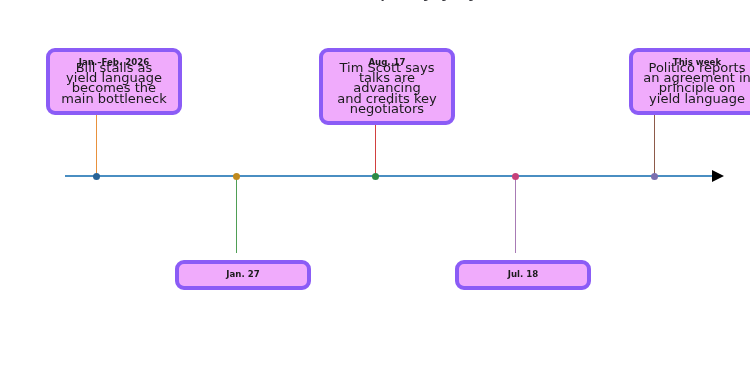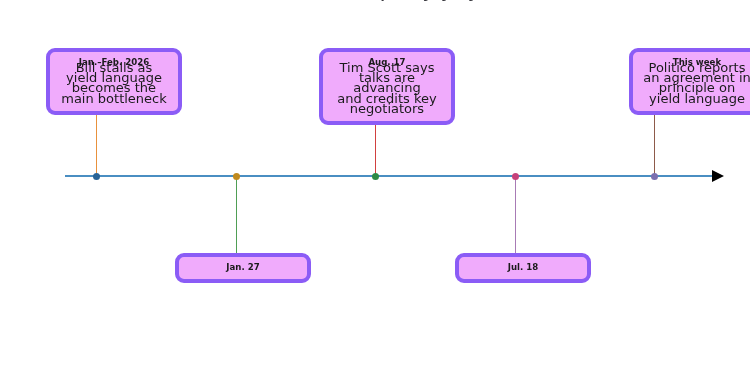--- a/index.html
+++ b/index.html
@@ -76,21 +76,21 @@
     position: absolute;
     box-sizing: border-box;
     width: 136px;
     background: #f0abfc;
     border: 4px solid #8b5cf6;
     border-radius: 9px;
     padding: 6px 6px 7px 6px;
     text-align: center;
   }
   .event-box.above { top: 48px; }
-  .event-box.below { top: 253px; }
+  .event-box.below { top: 260px; }
 
   .event-date {
     font-size: 8.6px;
     font-weight: bold;
     color: #1b1b1b;
     line-height: 9px;
     margin: 0;
     white-space: nowrap;
   }
   .event-desc {

